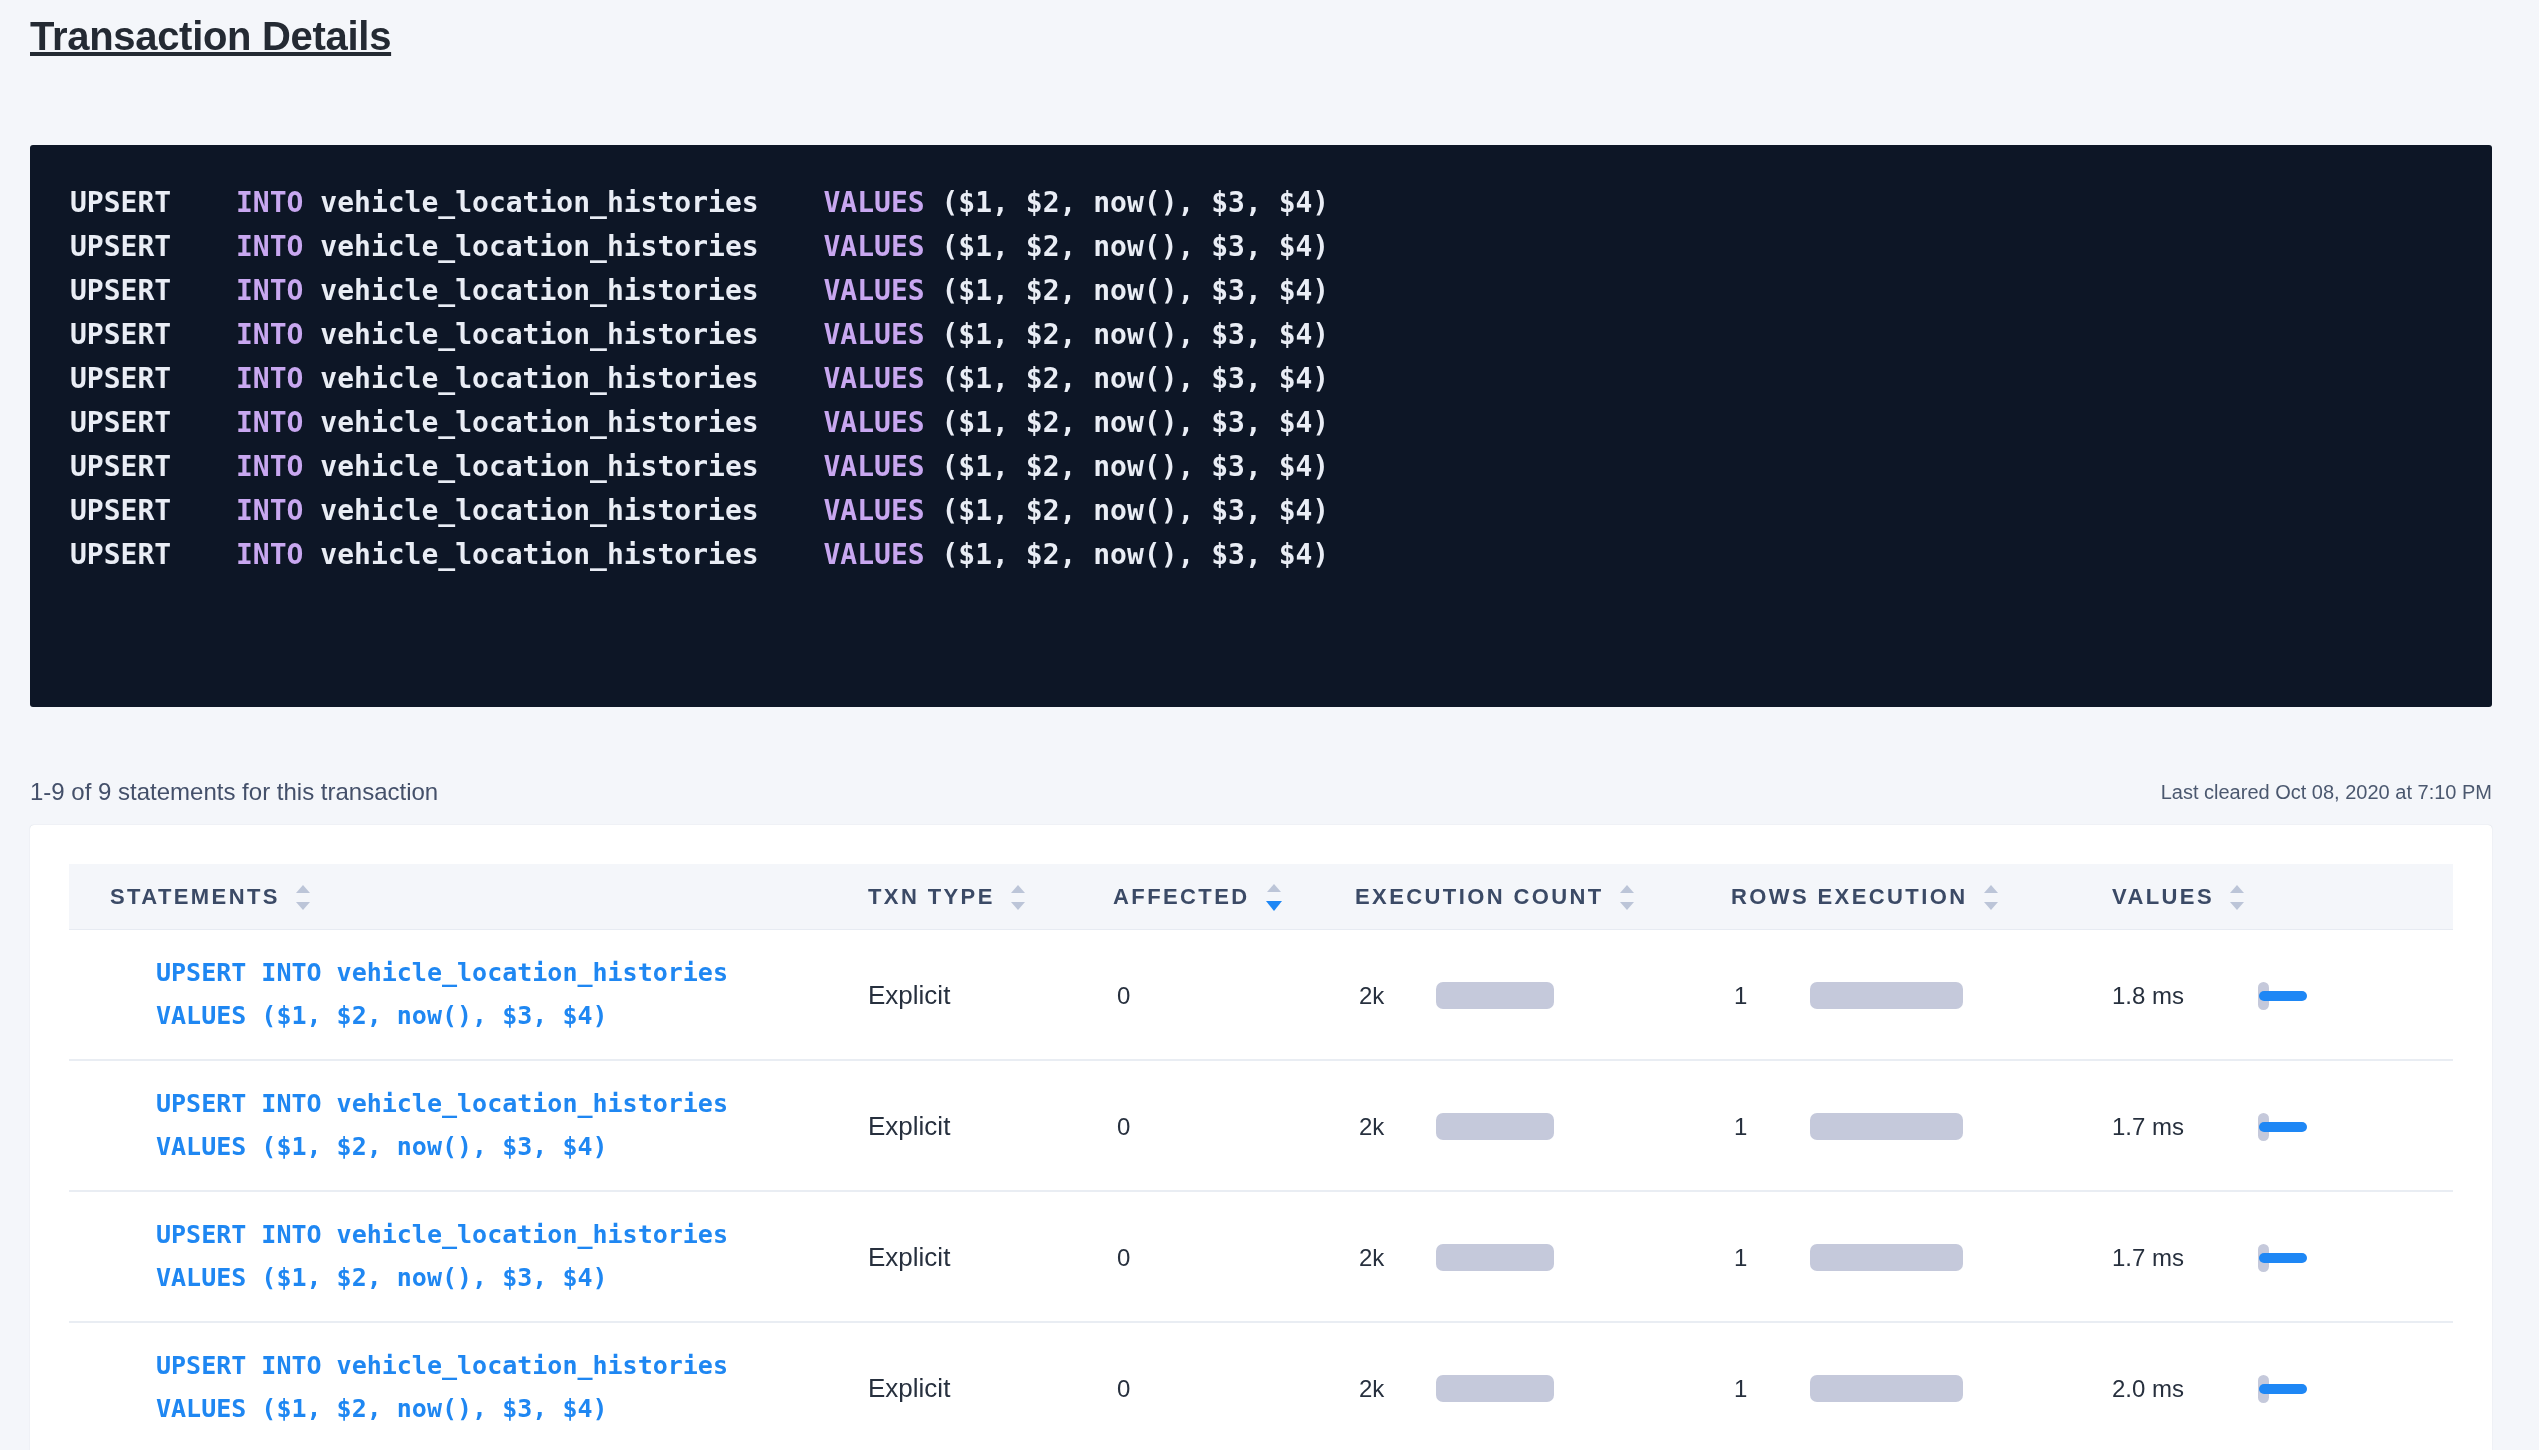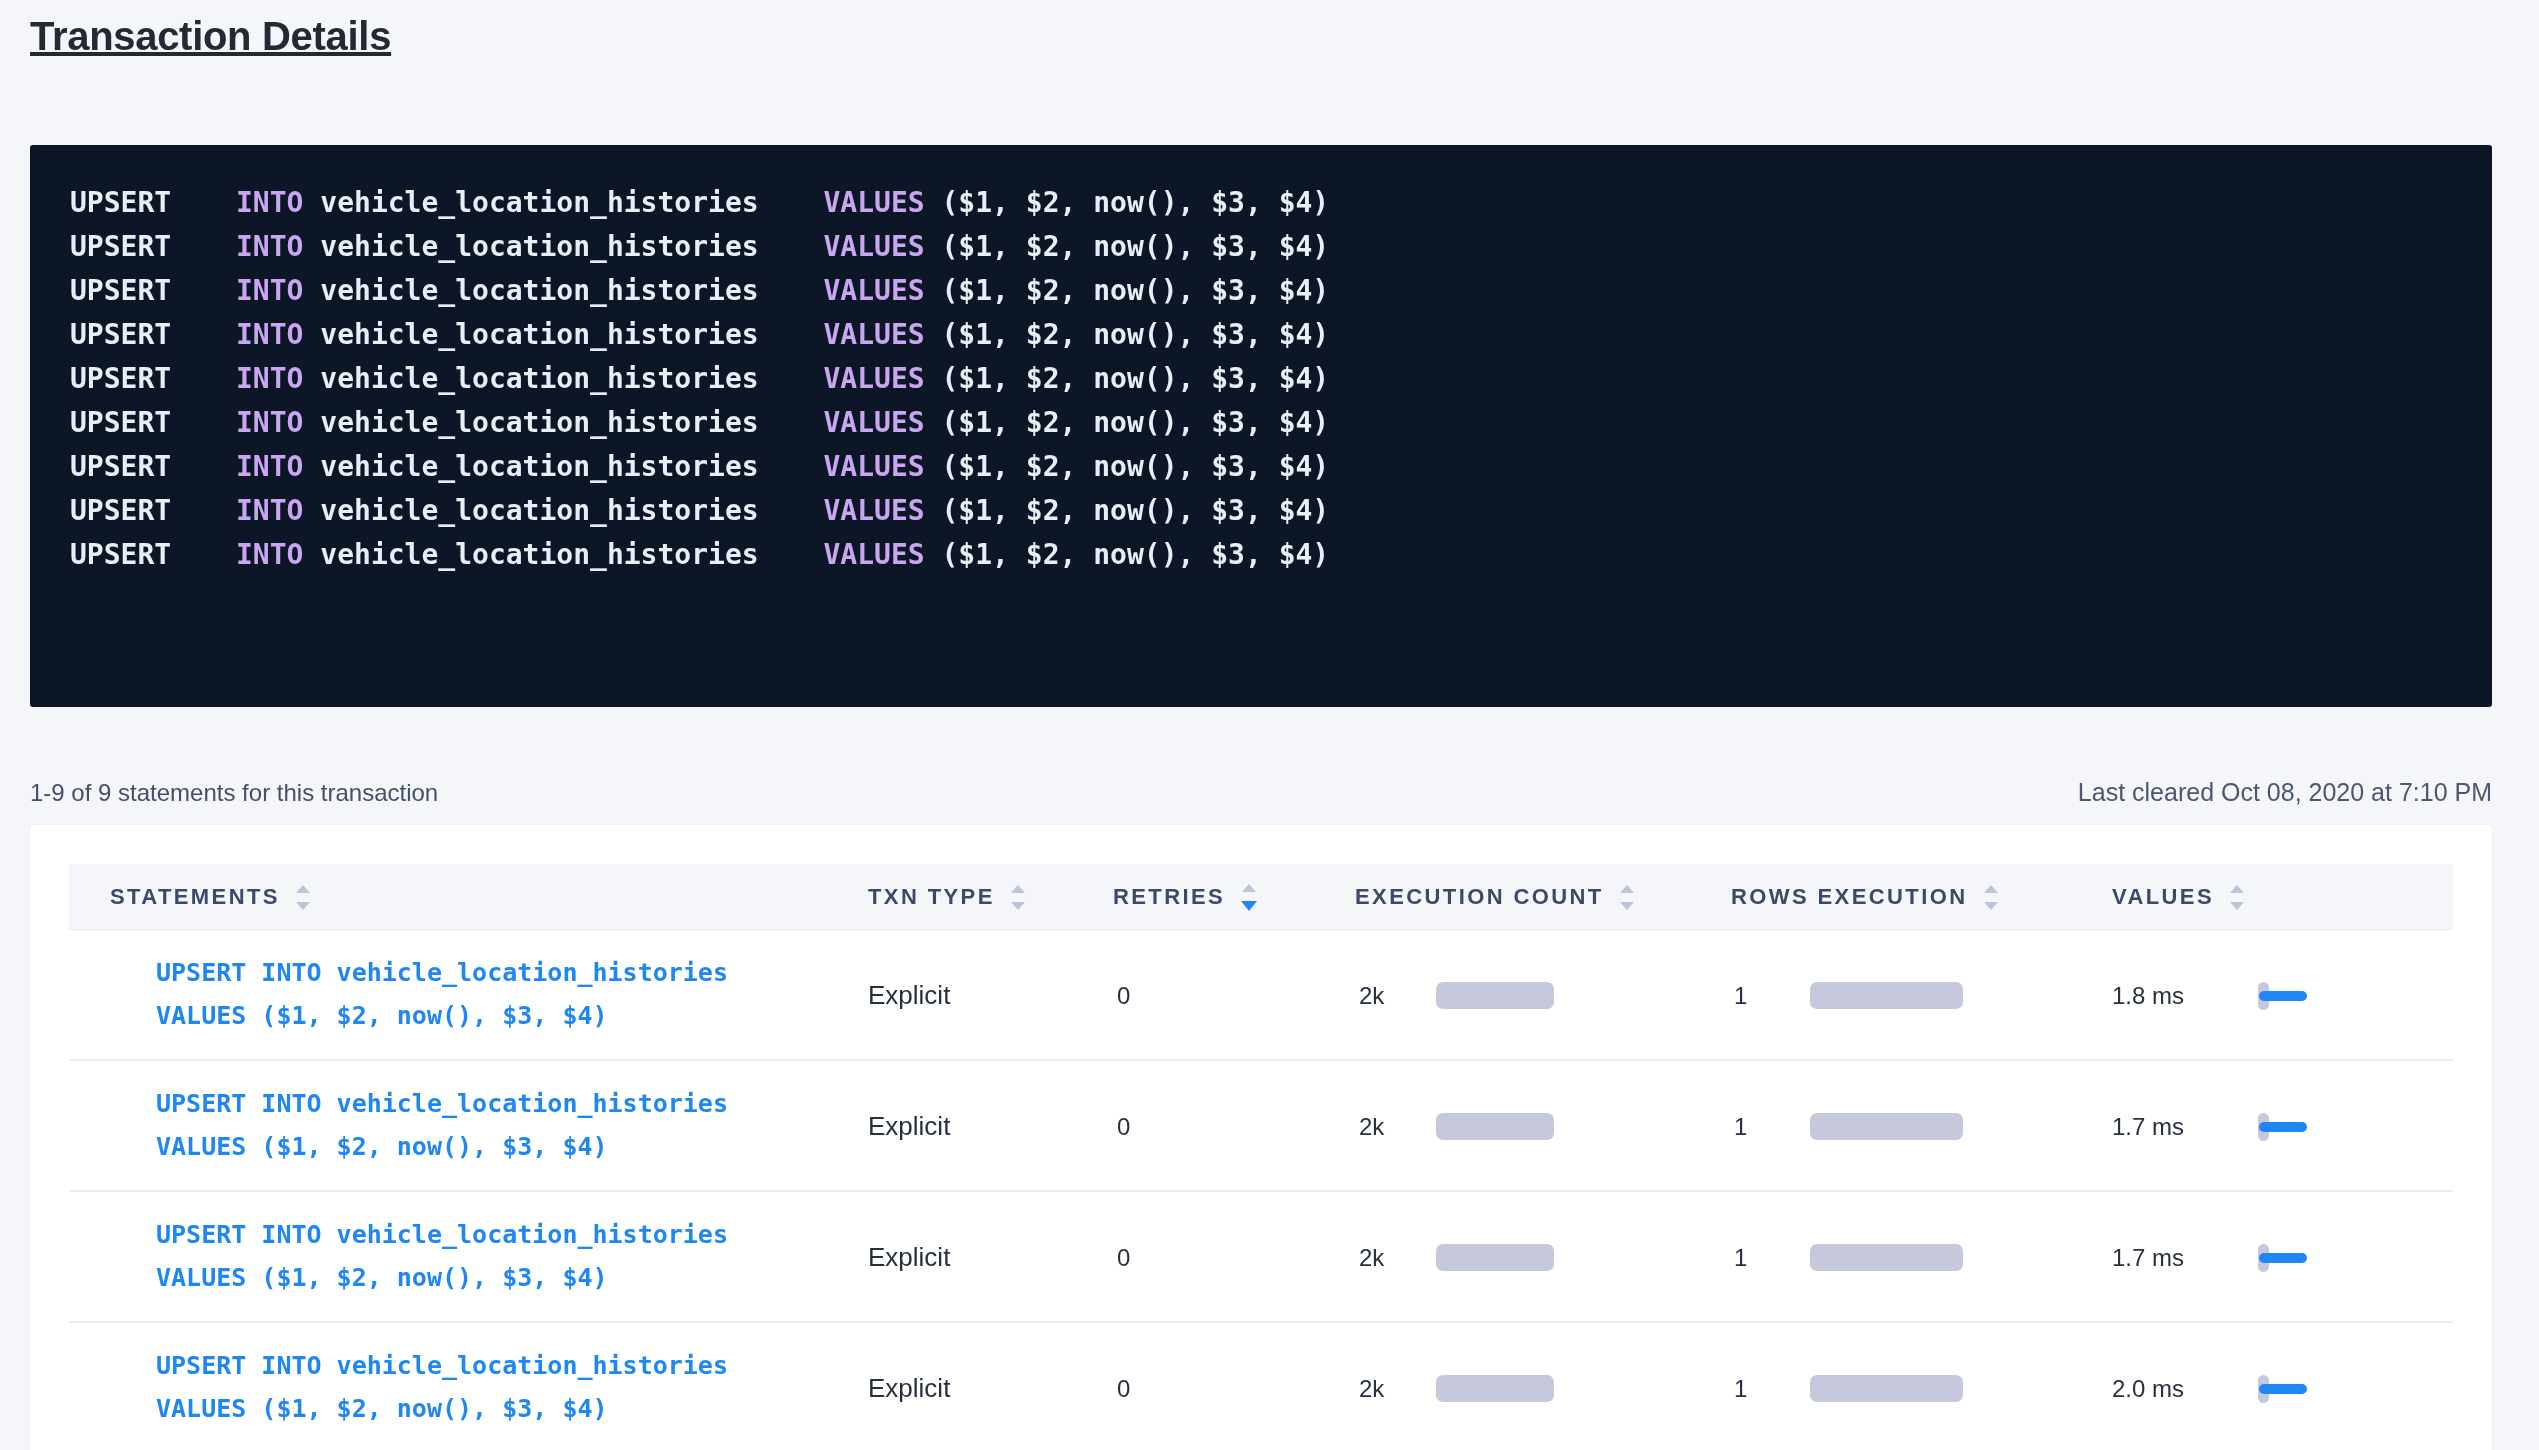--- a/index.html
+++ b/index.html
@@ -26,21 +26,21 @@
     font-weight:bold; font-size:28px; line-height:44px;
     color:#e9edf5; white-space:pre;
   }
   .code-line .kw { color:#c8a7f0;margin-left:48px; }
   
   .summary-bar {
     position:absolute; left:30px; top:778px; width:2462px;
     display:flex; justify-content:space-between; align-items:center;gap:40px;
   }
   .summary-left { font-size:24px; color:#44506a; }
-  .summary-right { font-size:25px; color:#4b586f; }
+  .summary-right { font-size:20px; color:#4b586f; }
   
   .card {
     position:absolute; left:30px; top:825px;
     width:2462px; height:700px;
     background:#ffffff; border-radius:4px;
     box-shadow:0 0 1px rgba(67,90,111,.3);
   }
   .thead {
     position:absolute; left:39px; top:39px;
     width:2384px; height:66px;
@@ -151,21 +151,21 @@
         </span>
       </div>
       <div class="th" style="left: 799px;">
         <span class="label">TXN TYPE</span>
         <span class="sort-arrows">
           <span class="tri-up"></span>
           <span class="tri-down"></span>
         </span>
       </div>
       <div class="th" style="left: 1044px;">
-        <span class="label">RETRIES</span>
+        <span class="label">AFFECTED</span>
         <span class="sort-arrows">
           <span class="tri-up"></span>
           <span class="tri-down active"></span>
         </span>
       </div>
       <div class="th" style="left: 1286px;">
         <span class="label">EXECUTION COUNT</span>
         <span class="sort-arrows">
           <span class="tri-up"></span>
           <span class="tri-down"></span>

